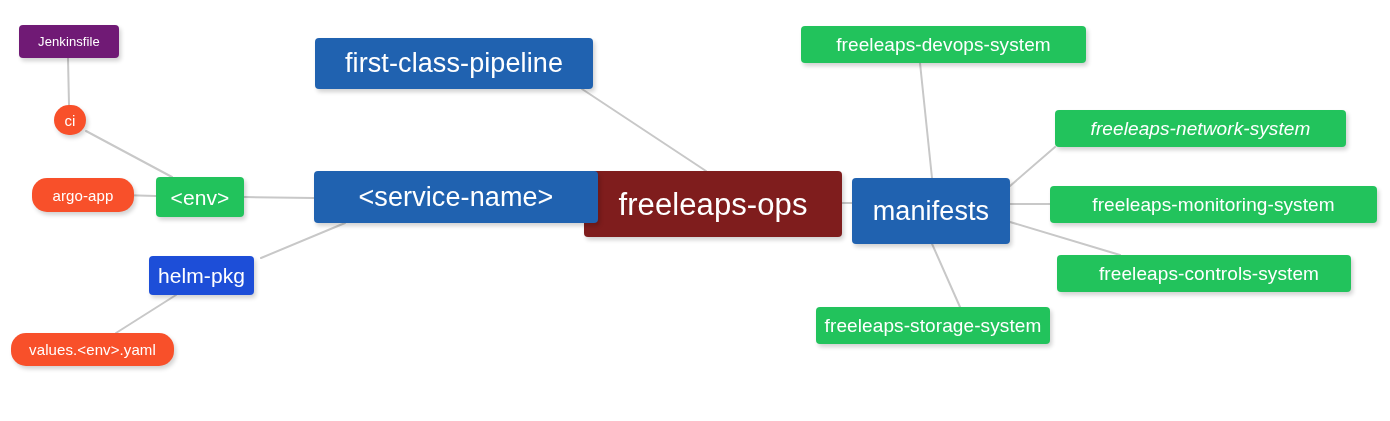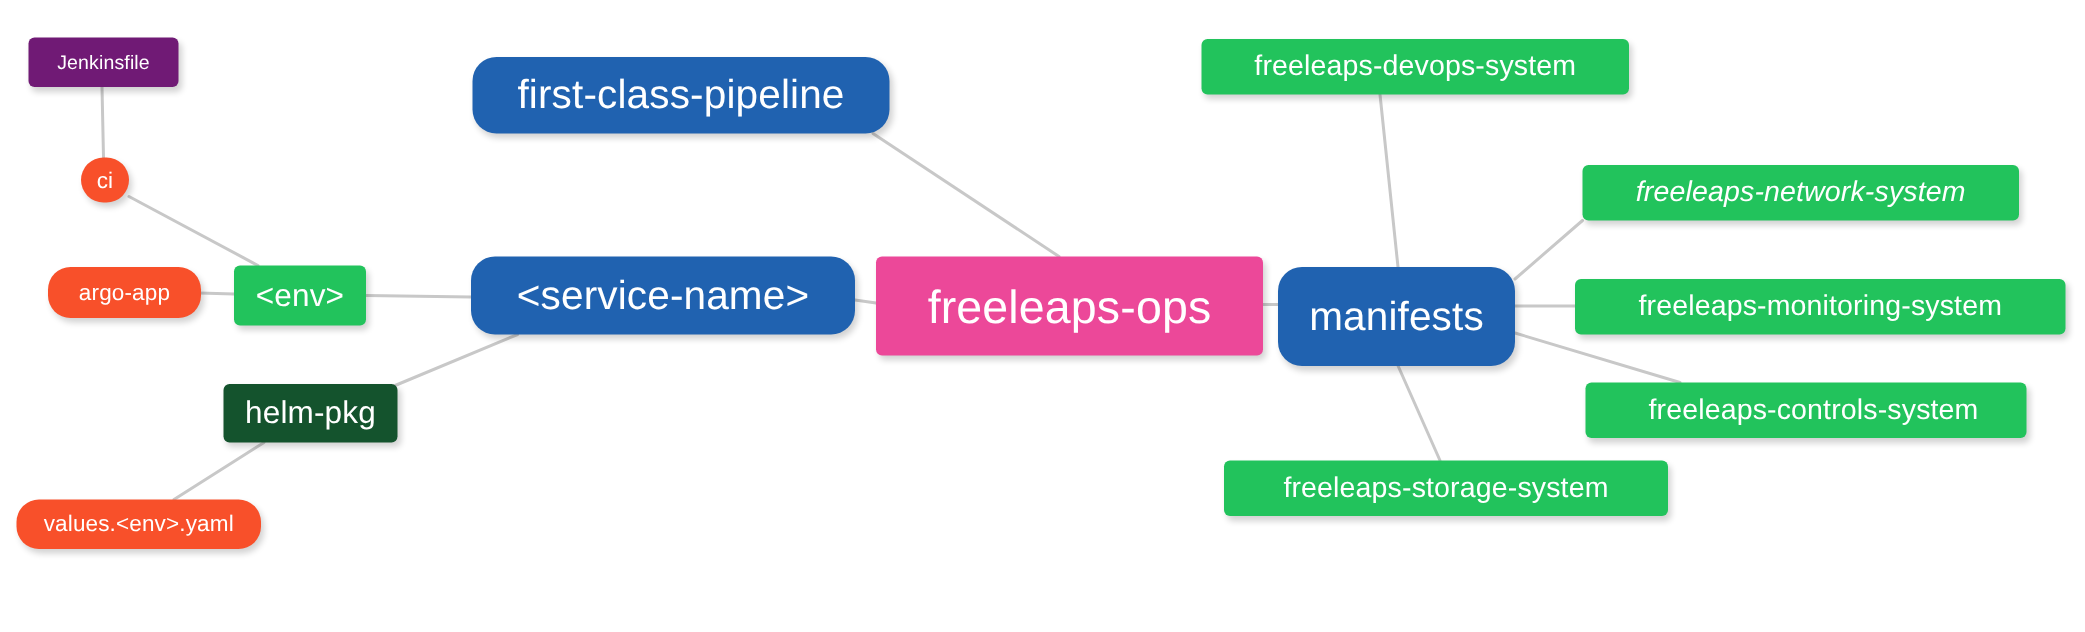--- a/index.html
+++ b/index.html
@@ -38,21 +38,21 @@
     box-shadow: 2px 3px 4px rgba(0,0,0,0.18);
     line-height: 1;
     letter-spacing: 0.1px;
   }
   .node-label {
     display: block;
     white-space: nowrap;
   }
   
   .n-root      { font-size: 31px; border-radius: 4px; }
-  .n-branch    { font-size: 27px; border-radius: 16px; }
+  .n-branch    { font-size: 27px; border-radius: 4px; }
   .n-l2        { font-size: 21px; border-radius: 4px; }
   .n-l3        { font-size: 19px; border-radius: 4px; }
   .n-small     { font-size: 15px; border-radius: 15px; }
   .n-tiny      { font-size: 13px; border-radius: 4px; }
 </style>
 </head>
 <body>
 
 <div id="canvas">
   <svg id="edge-layer" width="1390" height="421" viewBox="0 0 1390 421" xmlns="http://www.w3.org/2000/svg">
@@ -65,36 +65,36 @@
       <line x1="121" y1="195" x2="156" y2="196" stroke="#c8c8c8" stroke-width="2" stroke-linecap="round"></line>
       <line x1="68" y1="58" x2="69" y2="105" stroke="#c8c8c8" stroke-width="2" stroke-linecap="round"></line>
       <line x1="176" y1="295" x2="116" y2="333" stroke="#c8c8c8" stroke-width="2" stroke-linecap="round"></line>
       <line x1="920" y1="63" x2="932" y2="178" stroke="#c8c8c8" stroke-width="2" stroke-linecap="round"></line>
       <line x1="1010" y1="186" x2="1055" y2="147" stroke="#c8c8c8" stroke-width="2" stroke-linecap="round"></line>
       <line x1="1010" y1="204" x2="1050" y2="204" stroke="#c8c8c8" stroke-width="2" stroke-linecap="round"></line>
       <line x1="1010" y1="222" x2="1120" y2="255" stroke="#c8c8c8" stroke-width="2" stroke-linecap="round"></line>
       <line x1="925" y1="228" x2="960" y2="307" stroke="#c8c8c8" stroke-width="2" stroke-linecap="round"></line>
     </svg>
   <div id="node-layer">
-      <div class="node n-root" style="left: 584px; top: 171px; width: 258px; height: 66px; background: #ec4899;">
+      <div class="node n-root" style="left: 584px; top: 171px; width: 258px; height: 66px; background: #7f1d1d;">
         <span class="node-label">freeleaps-ops</span>
       </div>
-      <div class="node n-branch" style="left: 314px; top: 171px; width: 256px; height: 52px; background: rgb(32, 98, 176);">
+      <div class="node n-branch" style="left: 314px; top: 171px; width: 284px; height: 52px; background: rgb(32, 98, 176);">
         <span class="node-label">&lt;service-name&gt;</span>
       </div>
       <div class="node n-branch" style="left: 315px; top: 38px; width: 278px; height: 51px; background: rgb(32, 98, 176);">
         <span class="node-label">first-class-pipeline</span>
       </div>
       <div class="node n-branch" style="left: 852px; top: 178px; width: 158px; height: 66px; background: rgb(32, 98, 176);">
         <span class="node-label">manifests</span>
       </div>
       <div class="node n-l2" style="left: 156px; top: 177px; width: 88px; height: 40px; background: rgb(34, 195, 92); align-items: center;">
         <span class="node-label">&lt;env&gt;</span>
       </div>
-      <div class="node n-l2" style="left: 149px; top: 256px; width: 116px; height: 39px; background: #14532d;">
+      <div class="node n-l2" style="left: 149px; top: 256px; width: 105px; height: 39px; background: #1d4ed8;">
         <span class="node-label">helm-pkg</span>
       </div>
       <div class="node n-small" style="left: 54px; top: 105px; width: 32px; height: 30px; background: rgb(248, 80, 42);">
         <span class="node-label">ci</span>
       </div>
       <div class="node n-tiny" style="left: 19px; top: 25px; width: 100px; height: 33px; background: #701a75;">
         <span class="node-label">Jenkinsfile</span>
       </div>
       <div class="node n-small" style="left: 32px; top: 178px; width: 102px; height: 34px; background: rgb(248, 80, 42);">
         <span class="node-label">argo-app</span>
@@ -107,17 +107,17 @@
       </div>
       <div class="node n-l3" style="left: 1055px; top: 110px; width: 291px; height: 37px; background: rgb(34, 195, 92); font-style: italic;">
         <span class="node-label">freeleaps-network-system</span>
       </div>
       <div class="node n-l3" style="left: 1050px; top: 186px; width: 327px; height: 37px; background: rgb(34, 195, 92);">
         <span class="node-label">freeleaps-monitoring-system</span>
       </div>
       <div class="node n-l3" style="left: 1057px; top: 255px; width: 294px; height: 37px; background: rgb(34, 195, 92); padding-left: 10px;">
         <span class="node-label">freeleaps-controls-system</span>
       </div>
-      <div class="node n-l3" style="left: 816px; top: 307px; width: 296px; height: 37px; background: rgb(34, 195, 92); justify-content: center;">
+      <div class="node n-l3" style="left: 816px; top: 307px; width: 234px; height: 37px; background: rgb(34, 195, 92); justify-content: center;">
         <span class="node-label">freeleaps-storage-system</span>
       </div>
     </div>
 </div>
 
 </body></html>

